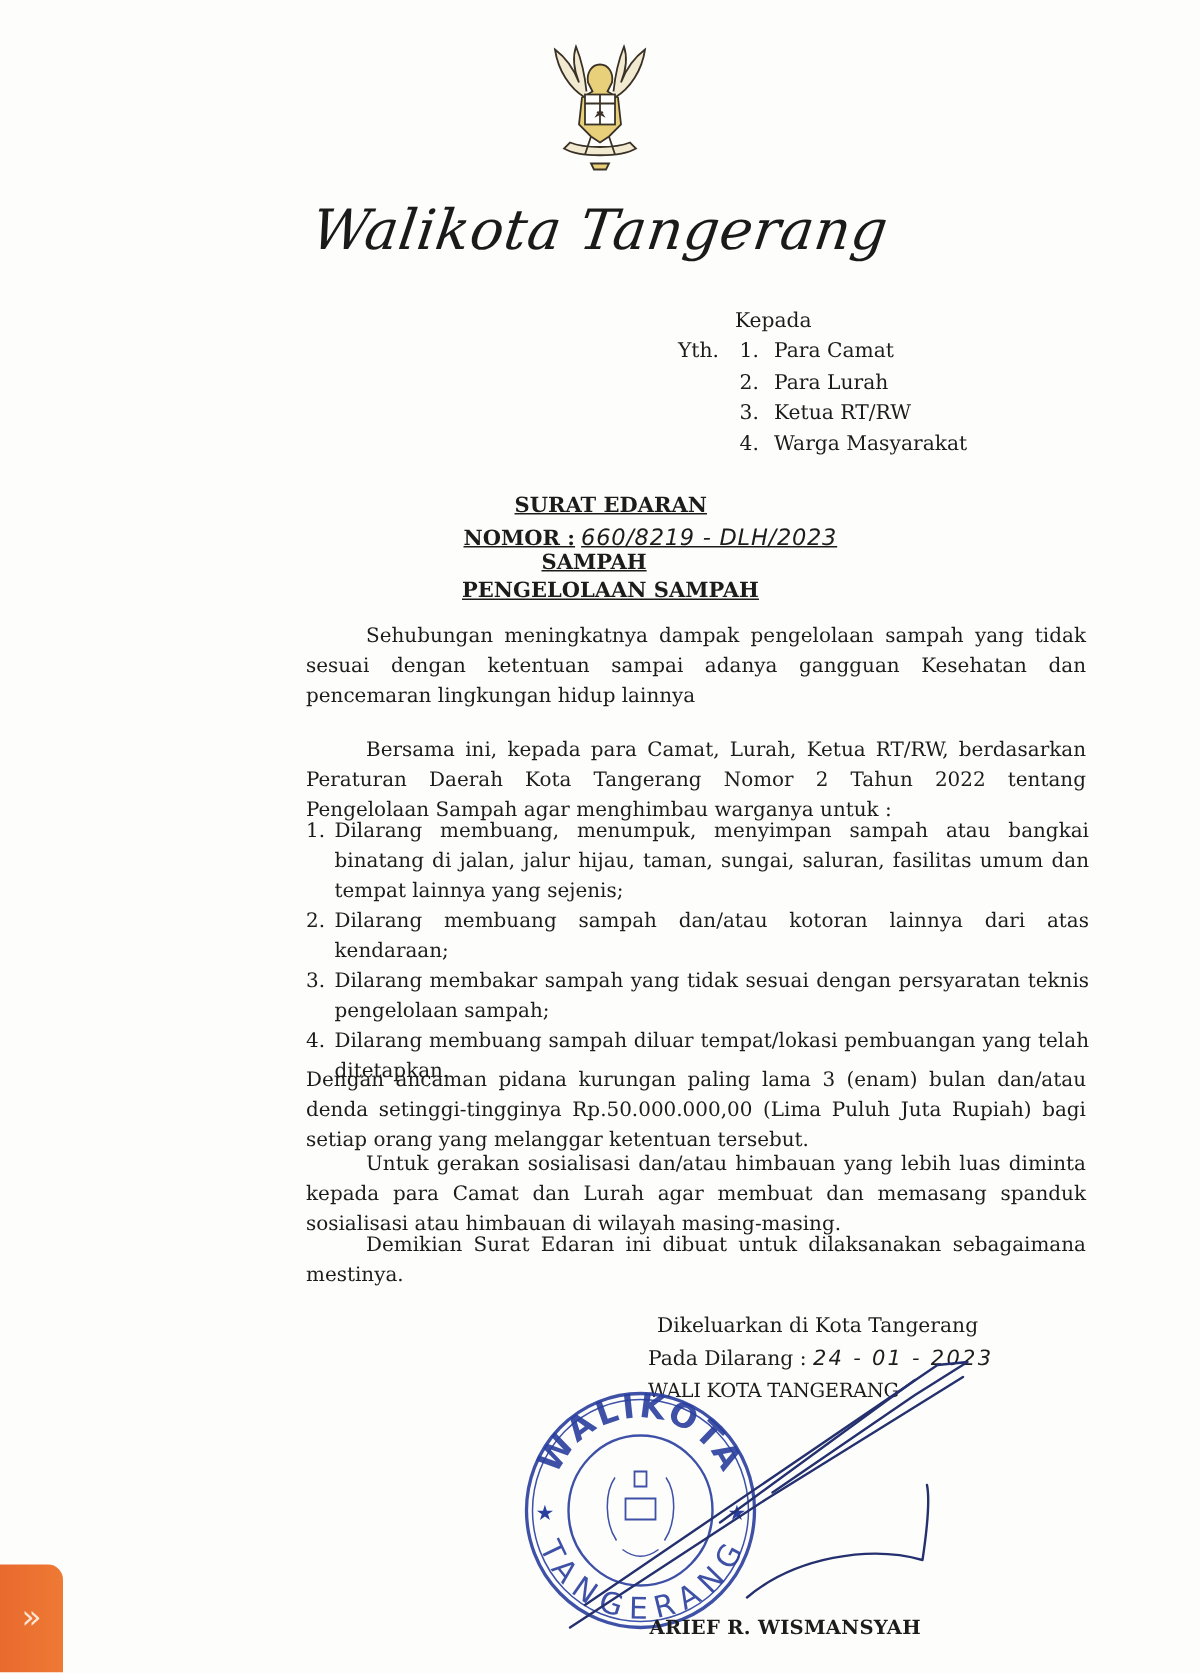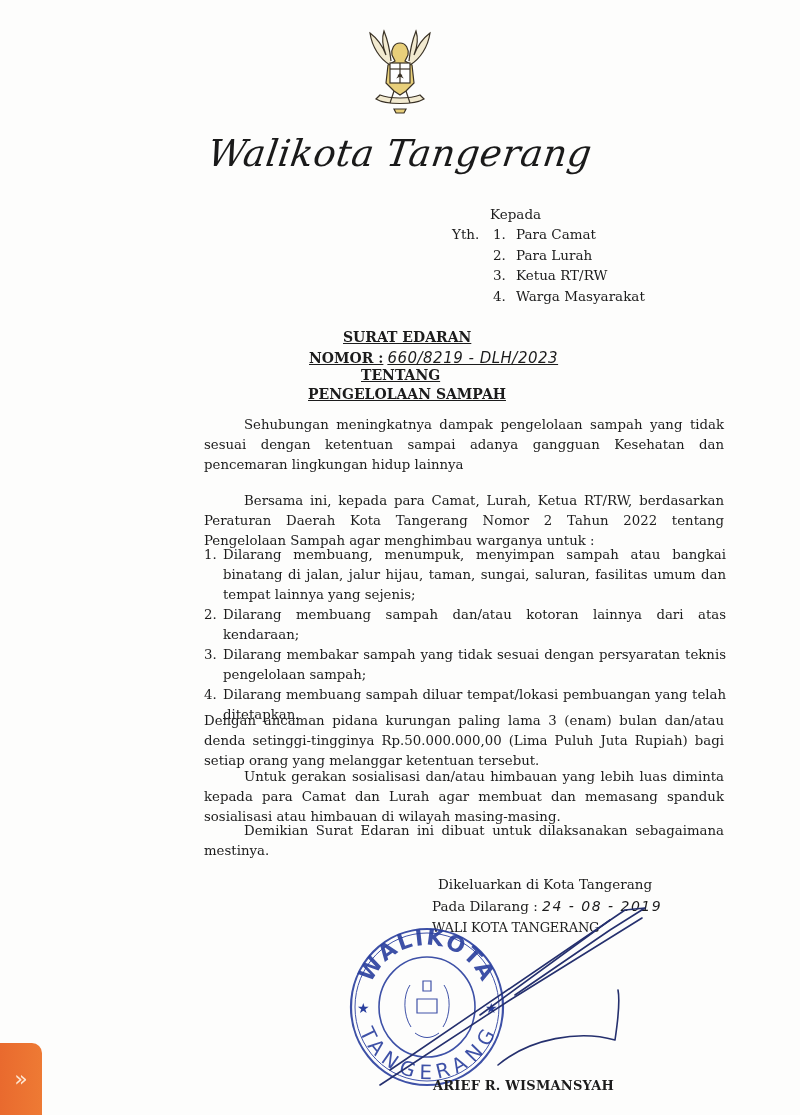--- a/index.html
+++ b/index.html
@@ -118,21 +118,21 @@
   <li>
       <span class="num">4.</span>
       <span>Warga Masyarakat</span>
     </li>
 </ul>
 
 <div id="t1" class="abs ttl">SURAT EDARAN</div>
 <div id="t2" class="abs ttl">
   <span>NOMOR :</span><span class="hand">660/8219 - DLH/2023</span>
 </div>
-<div id="t3" class="abs ttl">TENTANG</div>
+<div id="t3" class="abs ttl">SAMPAH</div>
 <div id="t4" class="abs ttl">PENGELOLAAN SAMPAH</div>
 
 <div id="p1" class="p body-text indent">Sehubungan meningkatnya dampak pengelolaan sampah yang tidak sesuai dengan ketentuan sampai adanya gangguan Kesehatan dan pencemaran lingkungan hidup lainnya</div>
 <div id="p2" class="p body-text indent">Bersama ini, kepada para Camat, Lurah, Ketua RT/RW, berdasarkan Peraturan Daerah Kota Tangerang Nomor 2 Tahun 2022 tentang Pengelolaan Sampah agar menghimbau warganya untuk :</div>
 <ul id="items" class="body-text">
   <li>
       <span class="num">1.</span>
       <span class="txt">Dilarang membuang, menumpuk, menyimpan sampah atau bangkai binatang di jalan, jalur hijau, taman, sungai, saluran, fasilitas umum dan tempat lainnya yang sejenis;</span>
     </li>
   <li>
@@ -148,21 +148,21 @@
       <span class="txt">Dilarang membuang sampah diluar tempat/lokasi pembuangan yang telah ditetapkan.</span>
     </li>
 </ul>
 <div id="p3" class="p body-text">Dengan ancaman pidana kurungan paling lama 3 (enam) bulan dan/atau denda setinggi-tingginya Rp.50.000.000,00 (Lima Puluh Juta Rupiah) bagi setiap orang yang melanggar ketentuan tersebut.</div>
 <div id="p4" class="p body-text indent">Untuk gerakan sosialisasi dan/atau himbauan yang lebih luas diminta kepada para Camat dan Lurah agar membuat dan memasang spanduk sosialisasi atau himbauan di wilayah masing-masing.</div>
 <div id="p5" class="p body-text indent">Demikian Surat Edaran ini dibuat untuk dilaksanakan sebagaimana mestinya.</div>
 
 <div id="issued" class="abs close">Dikeluarkan di Kota Tangerang</div>
 <div id="dated" class="abs close">
   <span>Pada Dilarang :</span>
-  <span class="hand">24 - 08 - 2019</span>
+  <span class="hand">24 - 01 - 2023</span>
 </div>
 <div id="office" class="abs close">WALI KOTA TANGERANG</div>
 
 <svg id="stamp" class="abs" viewBox="0 0 165 175">
   <defs>
     <path id="arcTop" d="M22 92 A60 62 0 0 1 142 92"></path>
     <path id="arcBot" d="M26 100 A58 60 0 0 0 140 100"></path>
   </defs>
   <g fill="none" stroke="#2a3f9e" stroke-width="2.2" opacity="0.9">
     <ellipse cx="82" cy="92" rx="76" ry="78"></ellipse>

